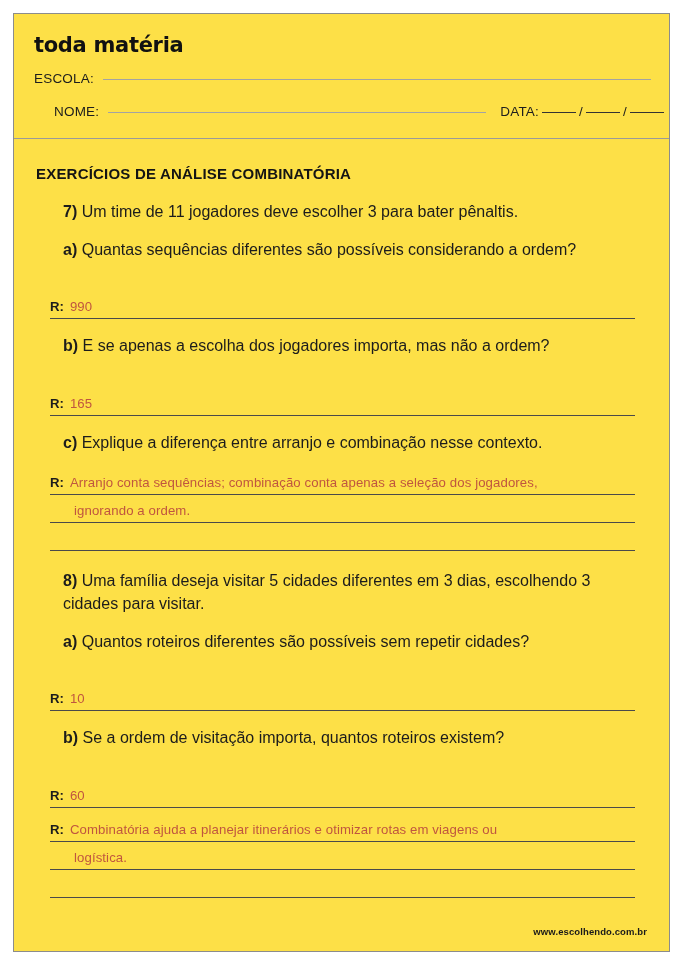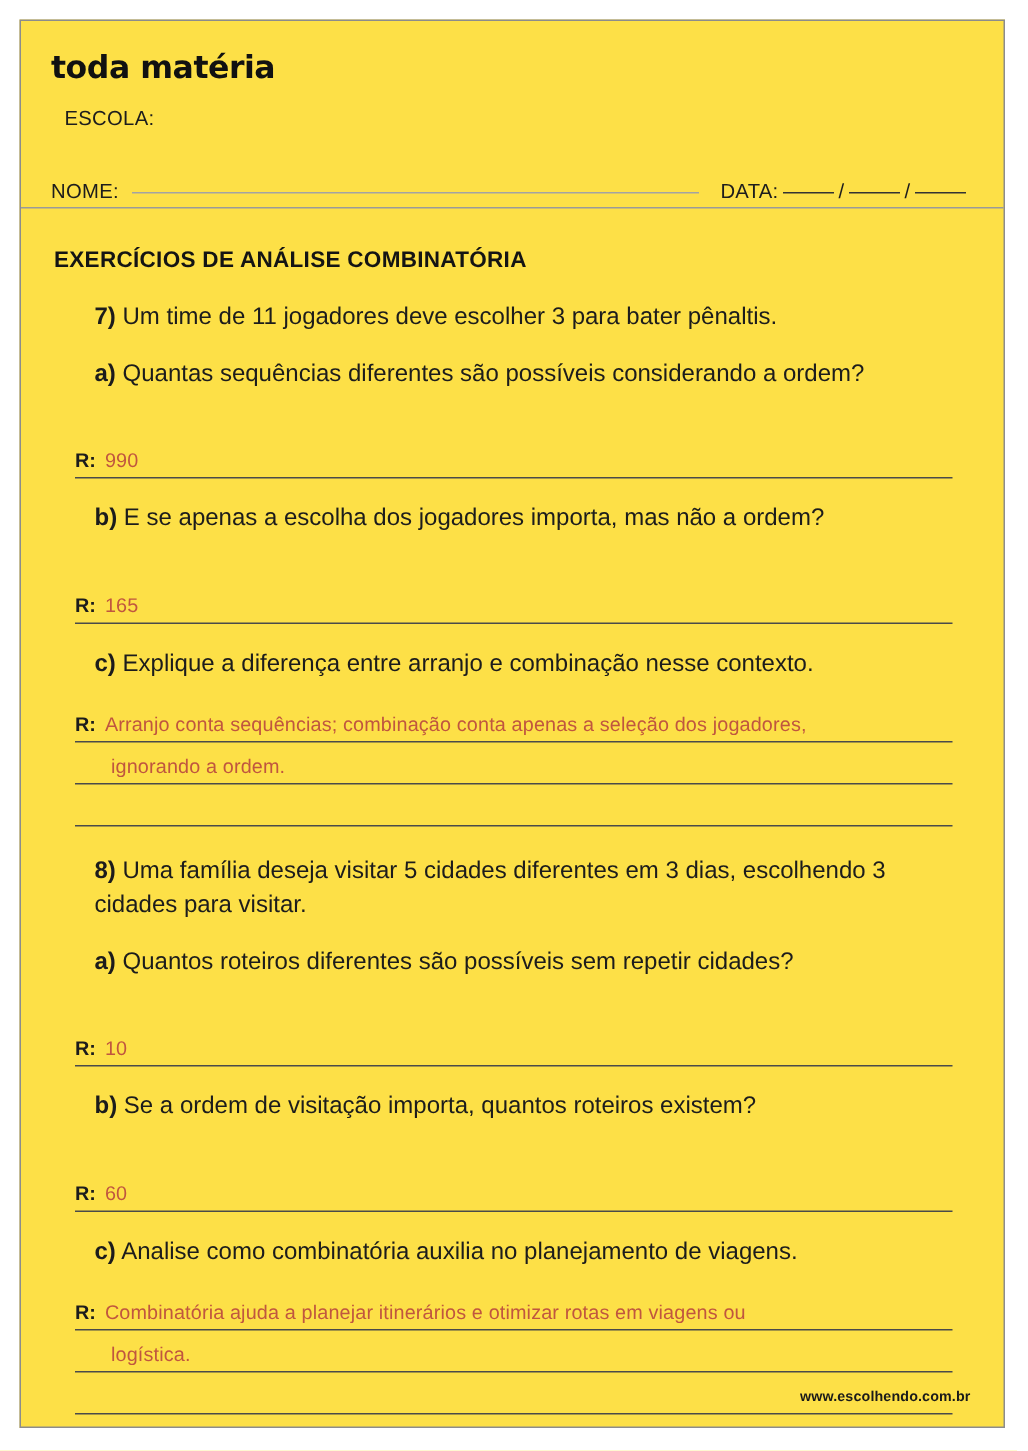--- a/index.html
+++ b/index.html
@@ -47,22 +47,22 @@
 
   .field-row {
     position: absolute;
     left: 20px;
     display: flex;
     align-items: baseline;
     font-size: 13.5px;
     color: #1d1d1d;
     letter-spacing: 0.2px;
   }
-  .field-escola { top: 57px; width: 617px; flex-direction: column; }
-  .field-nome   { top: 106px; width: 617px; }
+  .field-escola { top: 57px; width: 617px; }
+  .field-nome   { top: 90px; width: 617px; margin-left: 20px; }
 
   .field-label {
     white-space: nowrap;
     font-family: "Liberation Sans", sans-serif;
   }
 
   .rule {
     flex: 1;
     border-bottom: 1px solid #a3a3a3;
     margin-left: 9px;
@@ -276,24 +276,20 @@
 
     <div class="ans ans-gap-lg">
       <div class="ans-line">
         <span class="ans-inner">
           <span class="r-label">R:</span>
           <span class="ans-val">60</span>
         </span>
       </div>
     </div>
 
-    <p class="qtext q-sub">
-      <span class="marker">c)</span>
-      <span>Analise como combinatória auxilia no planejamento de viagens.</span>
-    </p>
 
     <div class="ans ans-gap-sm">
       <div class="ans-line">
         <span class="ans-inner">
           <span class="r-label">R:</span>
           <span class="ans-val">Combinatória ajuda a planejar itinerários e otimizar rotas em viagens ou</span>
         </span>
       </div>
       <div class="ans-line">
         <span class="ans-inner ans-cont">

